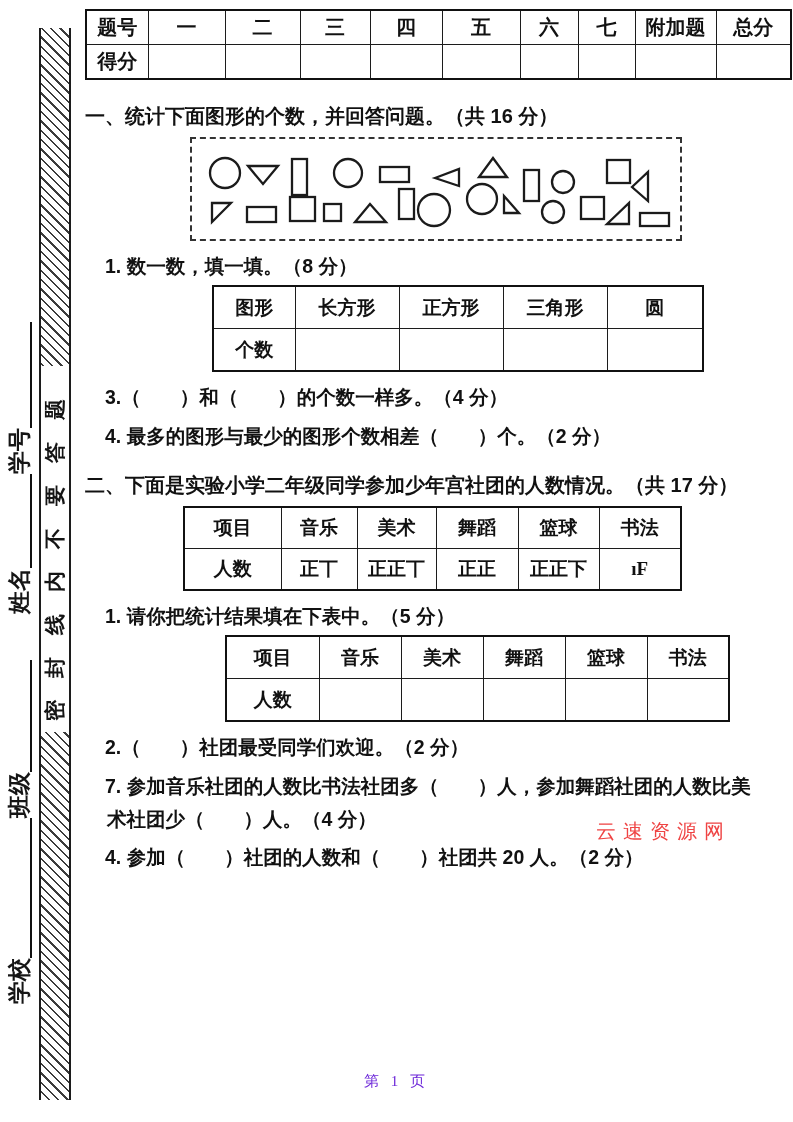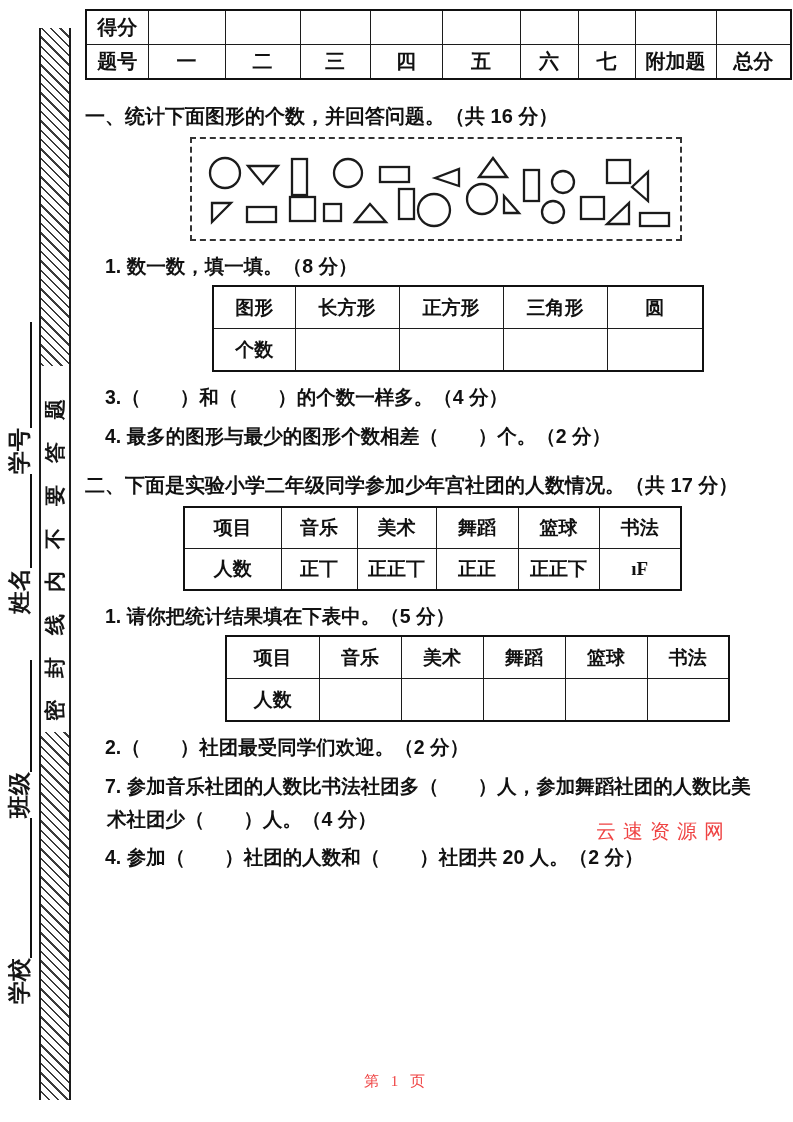--- a/index.html
+++ b/index.html
@@ -76,21 +76,21 @@
   .shape-box svg{display:block;width:100%;height:100%;}
   .shape-box svg *{fill:none;stroke:#1b1b1b;stroke-width:2.3;}
 
   .watermark{
     position:absolute;left:596px;top:818px;z-index:6;
     font-size:20px;color:#ef4444;letter-spacing:7px;white-space:nowrap;
     font-family:"Liberation Serif","DejaVu Serif",serif;font-weight:400;
   }
   .footer{
     position:absolute;left:0;width:793px;top:1072px;text-align:center;
-    font-size:15px;font-weight:400;color:#ef4444;
+    font-size:15px;font-weight:400;color:#6d28d9;
     font-family:"Liberation Serif","DejaVu Serif",serif;letter-spacing:4px;
   }
 </style>
 </head>
 <body>
 
 <div class="sheet">
 
   <div class="id-col">
     <div class="id-rot">
@@ -125,42 +125,42 @@
           <col style="width:70px">
         <col style="width:72px">
           <col style="width:78px">
           <col style="width:58px">
           <col style="width:57px">
         <col style="width:81px">
           <col style="width:75px">
       </colgroup>
       <tbody>
           <tr>
-        <td>得分</td>
-        <td></td>
-        <td></td>
-        <td></td>
-        <td></td>
-        <td></td>
-        <td></td>
-        <td></td>
-        <td></td>
-        <td></td>
-      </tr>
-      <tr>
         <td>题号</td>
         <td>一</td>
         <td>二</td>
         <td>三</td>
         <td>四</td>
         <td>五</td>
         <td>六</td>
         <td>七</td>
         <td>附加题</td>
         <td>总分</td>
+      </tr>
+      <tr>
+        <td>得分</td>
+        <td></td>
+        <td></td>
+        <td></td>
+        <td></td>
+        <td></td>
+        <td></td>
+        <td></td>
+        <td></td>
+        <td></td>
       </tr>
     </tbody>
       </table>
 
     <div class="sec-head">一、统计下面图形的个数，并回答问题。（共 16 分）</div>
 
     <div class="shape-box">
       <svg viewBox="0 0 488 100">
           <circle cx="33" cy="34" r="15"></circle>
           <polygon points="56,27 86,27 71,45"></polygon>

